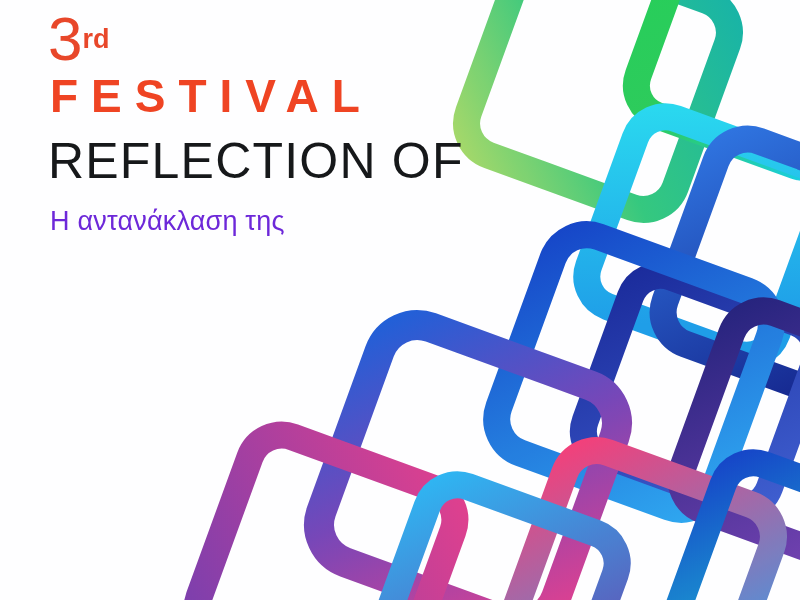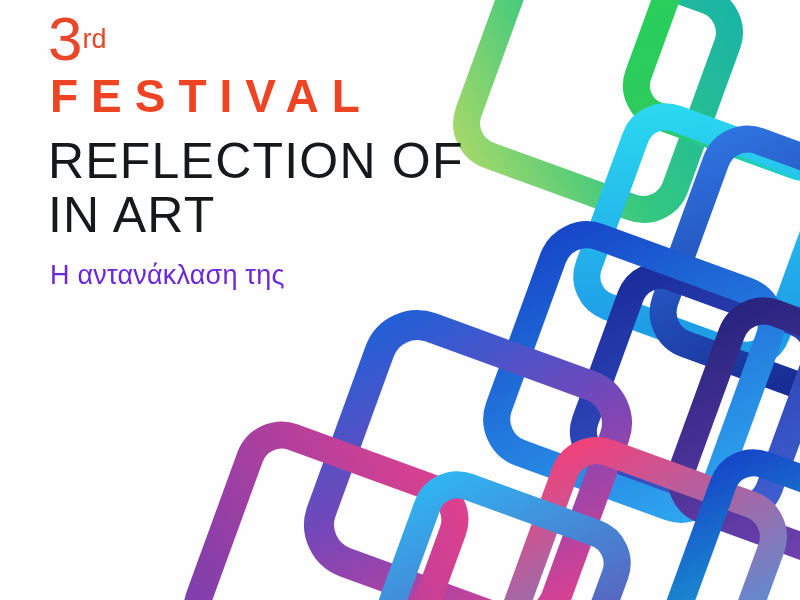--- a/index.html
+++ b/index.html
@@ -43,21 +43,21 @@
   .ordinal-number {
     font-size: 62px;
     font-weight: 400;
     letter-spacing: -1px;
     color: #e8472a;
     line-height: 1;
     vertical-align: baseline;
   }
   .ordinal-suffix {
     font-size: 27px;
-    font-weight: 400;
+    font-weight: 700;
     color: #e8472a;
     vertical-align: super;
     letter-spacing: 0px;
     position: relative;
     top: -6px;
     left: 1px;
   }
 
   .festival-line {
     margin: 2px 0 0 2px;
@@ -186,21 +186,20 @@
   <div id="text-block">
 
     <div class="ordinal-line">
       <span class="ordinal-number">3</span><span class="ordinal-suffix">rd</span>
     </div>
 
     <div class="festival-line">FESTIVAL</div>
 
     <div class="main-title">
       <span class="tl">REFLECTION OF</span>
-      <span class="tl">IN ART</span>
     </div>
 
     <div class="subtitle">
       <span class="sl">Η αντανάκλαση της</span>
     </div>
 
   </div>
 </div>
 
 </body></html>

